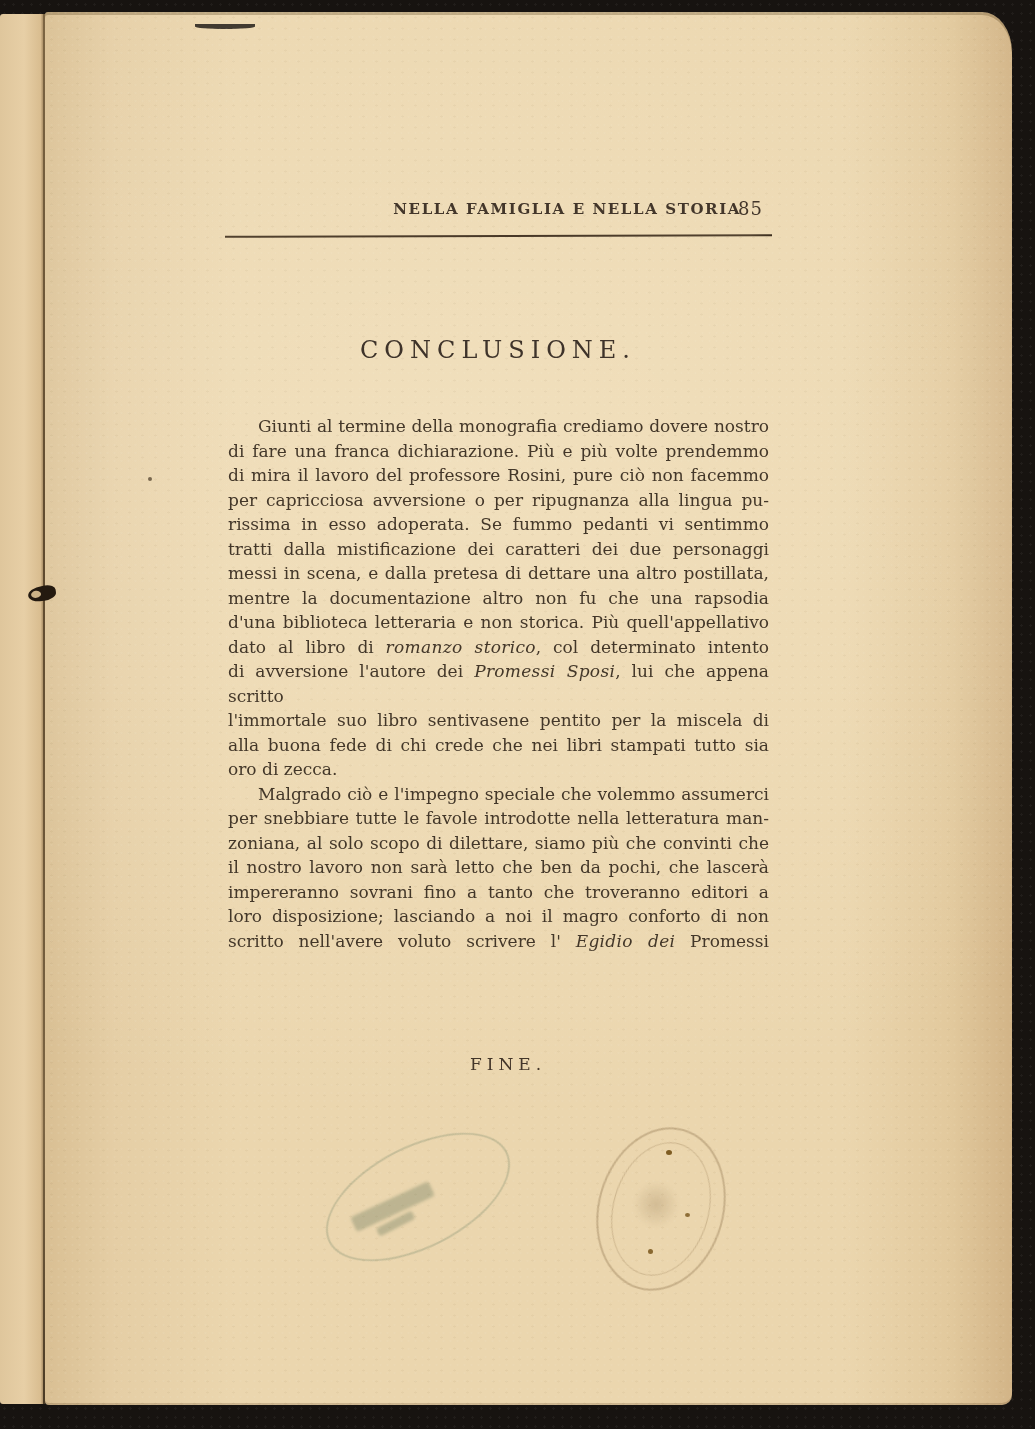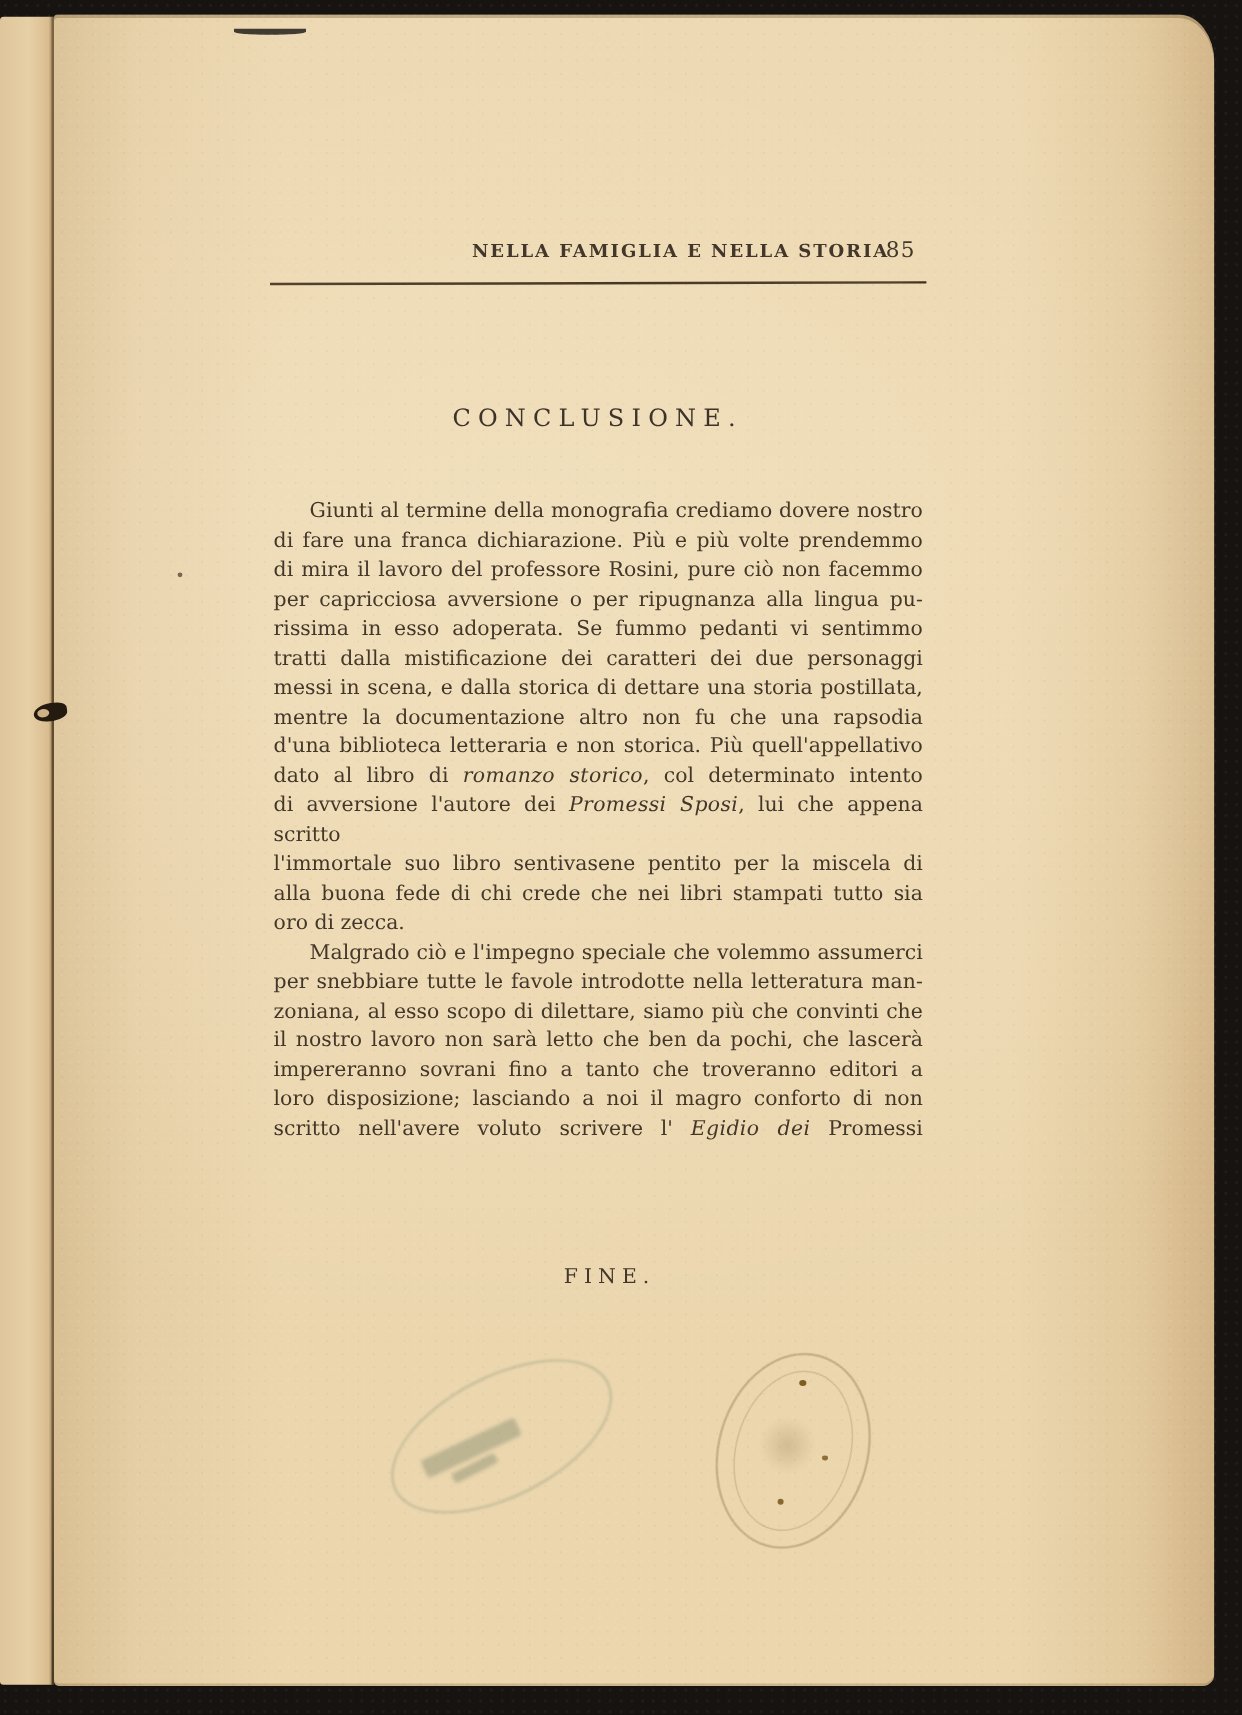--- a/index.html
+++ b/index.html
@@ -71,21 +71,21 @@
     position:absolute;right:8px;top:-2px;font-size:18px;letter-spacing:1px;
   }
   .head-rule{
     position:absolute;left:225px;top:235px;width:547px;height:2px;
     background:linear-gradient(90deg,#52422f 0,#473726 55%,#52422f 96%,#3c2e1e 100%);
     transform:rotate(-0.15deg);
   }
   .section-title{
     position:absolute;left:225px;top:336px;width:546px;
     text-align:center;color:#3e332a;
-    font-size:20px;letter-spacing:6px;
+    font-size:24px;letter-spacing:6px;
   }
   .body-text{
     position:absolute;left:228px;top:414px;width:541px;
     color:#433729;font-size:17px;line-height:24.5px;
   }
   .para{margin:0;}
   .line{
     text-align:justify;text-align-last:justify;
     white-space:normal;
   }
@@ -153,33 +153,33 @@
   <div class="section-title">CONCLUSIONE.</div>
 
   <div class="body-text">
       <div class="para">
         <div class="line first"><span>Giunti al termine della monografia crediamo dovere nostro</span></div>
         <div class="line"><span>di fare una franca dichiarazione. Più e più volte prendemmo</span></div>
         <div class="line"><span>di mira il lavoro del professore Rosini, pure ciò non facemmo</span></div>
         <div class="line"><span>per capricciosa avversione o per ripugnanza alla lingua pu-</span></div>
         <div class="line"><span>rissima in esso adoperata. Se fummo pedanti vi sentimmo</span></div>
         <div class="line"><span>tratti dalla mistificazione dei caratteri dei due personaggi</span></div>
-        <div class="line"><span>messi in scena, e dalla storica di dettare una storia postillata,</span></div>
+        <div class="line"><span>messi in scena, e dalla pretesa di dettare una altro postillata,</span></div>
         <div class="line"><span>mentre la documentazione altro non fu che una rapsodia</span></div>
         <div class="line"><span>d'una biblioteca letteraria e non storica. Più quell'appellativo</span></div>
         <div class="line"><span>dato al libro di </span><span class="em">romanzo storico</span><span>, col determinato intento</span></div>
         <div class="line"><span>di avversione l'autore dei </span><span class="em">Promessi Sposi</span><span>, lui che appena scritto</span></div>
         <div class="line"><span>l'immortale suo libro sentivasene pentito per la miscela di</span></div>
         <div class="line"><span>alla buona fede di chi crede che nei libri stampati tutto sia</span></div>
         <div class="line last"><span>oro di zecca.</span></div>
       </div>
       <div class="para">
         <div class="line first"><span>Malgrado ciò e l'impegno speciale che volemmo assumerci</span></div>
         <div class="line"><span>per snebbiare tutte le favole introdotte nella letteratura man-</span></div>
-        <div class="line"><span>zoniana, al esso scopo di dilettare, siamo più che convinti che</span></div>
+        <div class="line"><span>zoniana, al solo scopo di dilettare, siamo più che convinti che</span></div>
         <div class="line"><span>il nostro lavoro non sarà letto che ben da pochi, che lascerà</span></div>
         <div class="line"><span>impereranno sovrani fino a tanto che troveranno editori a</span></div>
         <div class="line"><span>loro disposizione; lasciando a noi il magro conforto di non</span></div>
         <div class="line"><span>scritto nell'avere voluto scrivere l' </span><span class="em">Egidio dei</span><span> Promessi</span></div>
       </div>
     </div>
 
   <div class="fine-label">FINE.</div>
 
   <div class="margin-dot"></div>

